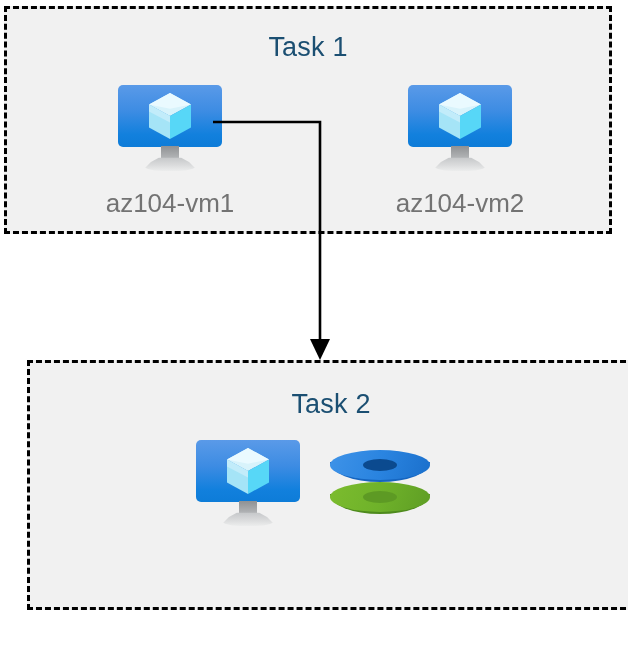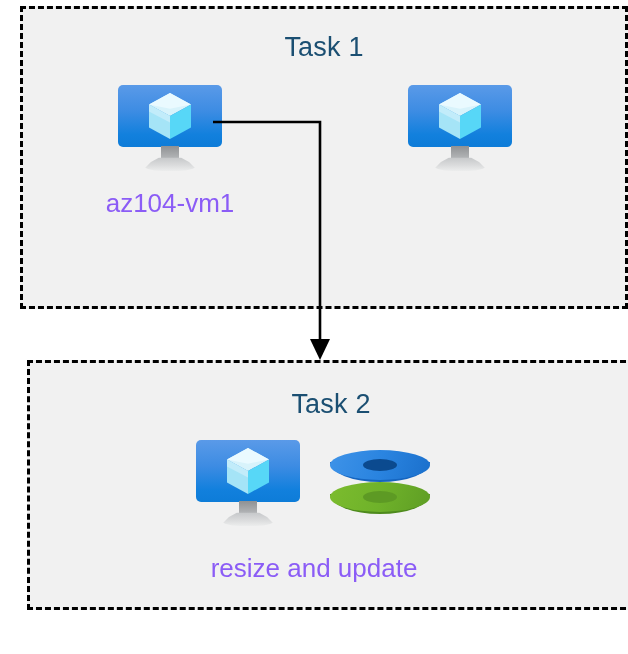--- a/index.html
+++ b/index.html
@@ -23,24 +23,24 @@
   }
 
   
   .task-box {
     position: absolute;
     background: #f1f1f1;
     box-sizing: border-box;
     border: 3px dashed #000000;
   }
   #task1-box {
-    left: 20px;
+    left: 4px;
     top: 6px;
     width: 608px;
-    height: 303px;
+    height: 228px;
   }
   #task2-box {
     left: 27px;
     top: 360px;
     width: 608px;
     height: 250px;
   }
 
   .task-title {
     position: absolute;
@@ -55,21 +55,21 @@
   }
   #task1-title { top: 22px; }
   #task2-title { top: 25px; }
 
   
   .node {
     position: absolute;
     text-align: center;
   }
   .node-label {
-    color: #8b5cf6;
+    color: #737373;
     font-size: 26px;
     line-height: 32px;
     white-space: nowrap;
   }
 
   #vm1-node { left: 45px; top: 75px; width: 250px; }
   #vm2-node { left: 335px; top: 75px; width: 250px; }
 
   .icon-row {
     height: 100px;
@@ -255,20 +255,21 @@
             <div class="face right"></div>
             <div class="face top-sheen"></div>
             <div class="face left-sheen"></div>
           </div>
         </div>
         <div class="neck"></div>
         <div class="base"></div>
       </div>
     </div>
     <div class="label-block">
+      <div class="node-label">az104-vm2</div>
     </div>
   </div>
 
   <div class="task-box" id="task2-box">
     <div class="task-title" id="task2-title">Task 2</div>
   </div>
 
   <div class="node" id="task2-node">
     <div class="icon-row">
       <div class="vm-icon">
@@ -291,23 +292,20 @@
           <div class="plate"></div>
           <div class="hole"></div>
         </div>
         <div class="disk" id="disk-blue">
           <div class="rim"></div>
           <div class="plate"></div>
           <div class="hole"></div>
         </div>
       </div>
     </div>
-    <div class="label-block">
-      <div class="node-label">resize and update</div>
-    </div>
   </div>
 
   <svg class="connector" viewBox="0 0 628 654">
     <path d="M 213 122 L 320 122 L 320 344" fill="none" stroke="#000000" stroke-width="2.6"></path>
     <polygon points="310,339 330,339 320,360" fill="#000000"></polygon>
   </svg>
 
 </div>
 
 </body></html>

